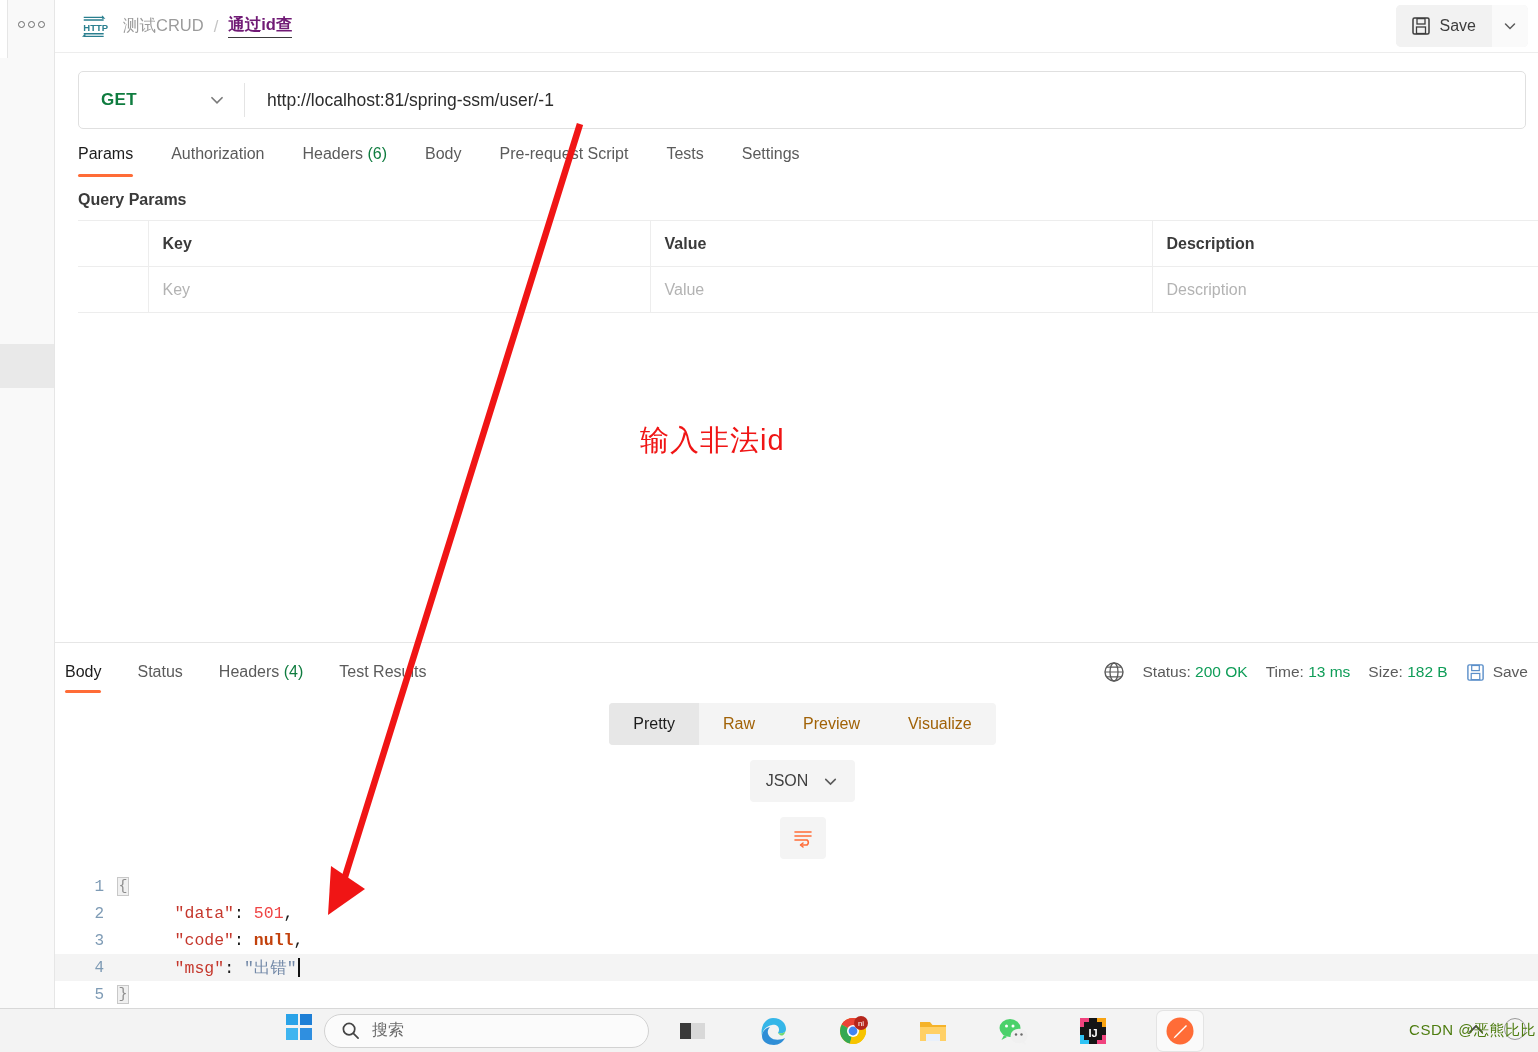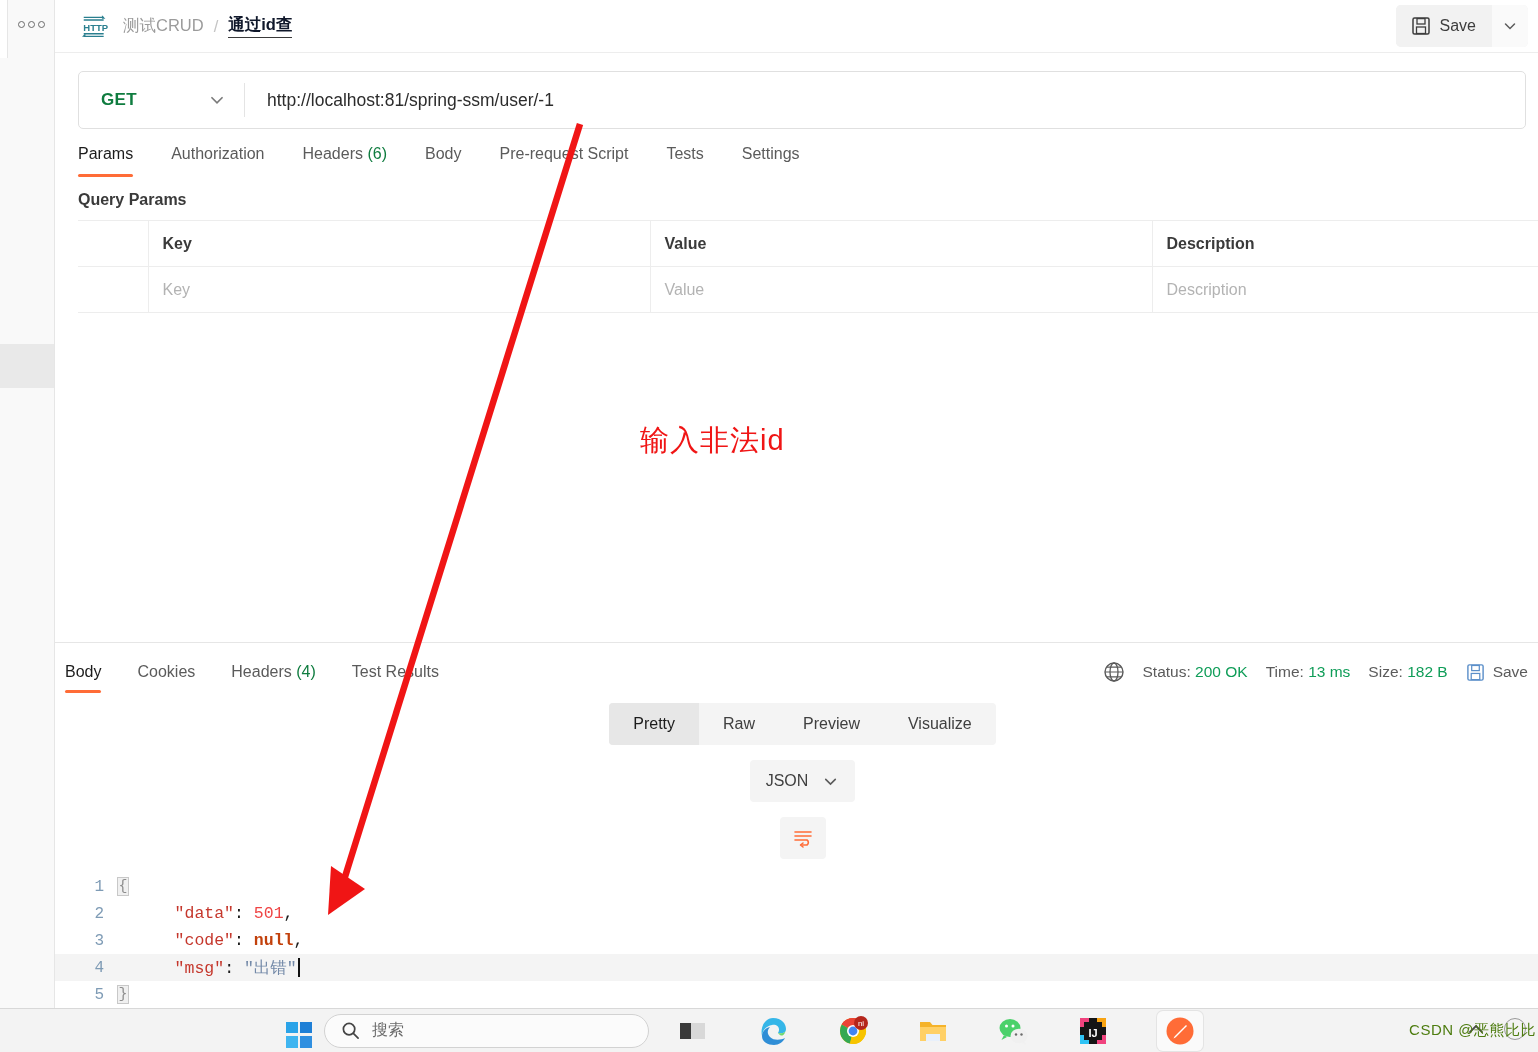--- a/index.html
+++ b/index.html
@@ -43,21 +43,21 @@
   
   .header {
     height:53px; flex:0 0 53px; display:flex; align-items:center;
     padding:0 10px 0 26px; border-bottom:1px solid #ededed; background:#fff;
   }
   .http-icon { width:28px; height:26px; flex:0 0 28px; margin-right:14px; }
   .crumbs { display:flex; align-items:center; gap:10px; font-size:16.5px;justify-content:flex-end; }
   .crumb-parent { color:#9b9b9b; cursor:pointer; }
   .crumb-sep { color:#c4c4c4; }
   .crumb-current {
-    color:#0f172a; font-weight:bold; cursor:pointer;
+    color:#701a75; font-weight:bold; cursor:pointer;
     border-bottom:1.6px solid #3a3a3a; padding-bottom:1px;
   }
   .header-spacer { flex:1 1 auto; }
   .save-group {
     display:flex; align-items:center; background:#f2f2f2; border-radius:5px;
     height:42px; overflow:hidden;
   }
   .save-btn {
     display:flex; align-items:center; gap:9px; height:42px;
     padding:0 16px 0 15px; cursor:pointer; font-size:16px; color:#3d3d3d;
@@ -162,21 +162,21 @@
     display:flex; align-items:center; gap:8px; color:#5b5b5b; cursor:pointer;
   }
 
   
   .pretty-bar {
     display:flex; align-items:center; gap:15px; padding:10px 0 0 12px;flex-direction:column;
   }
   .seg { display:flex; background:#f4f4f4; border-radius:4px; overflow:hidden; height:42px; }
   .seg-item {
     display:flex; align-items:center; padding:0 24px; font-size:16px;
-    color:#404040; cursor:pointer;
+    color:#a16207; cursor:pointer;
   }
   .seg-item.active { background:#e7e7e7; color:#1c1c1c; }
   .json-sel {
     display:flex; align-items:center; gap:14px; background:#f4f4f4;
     border-radius:4px; height:42px; padding:0 16px; font-size:16px;
     color:#3f3f3f; cursor:pointer;
   }
   .wrap-btn {
     width:46px; height:42px; background:#f4f4f4; border-radius:4px;
     display:flex; align-items:center; justify-content:center; cursor:pointer;
@@ -214,21 +214,21 @@
   
   .arrow-svg { position:absolute; left:0; top:0; width:1538px; height:1052px; pointer-events:none; }
 
   
   .taskbar {
     position:absolute; left:0; bottom:0; width:1538px; height:44px;
     background:#f3f3f3; border-top:1px solid #d8d8d8;
     display:flex; align-items:center;
   }
   .tb-center {
-    position:absolute; left:286px; display:flex; align-items:flex-end; gap:12px;
+    position:absolute; left:286px; display:flex; align-items:flex-start; gap:12px;
   }
   .win-logo { width:26px; height:26px; display:grid;
     grid-template-columns:1fr 1fr; grid-template-rows:1fr 1fr; gap:2.5px; cursor:pointer; }
   .win-logo i { display:block; background:#2aa3e8; }
   .win-logo i:nth-child(2){ background:#1e7fd6; }
   .win-logo i:nth-child(3){ background:#3fb5f0; }
   .win-logo i:nth-child(4){ background:#2f8fe0; }
   .tb-search {
     width:325px; height:34px; border:1px solid #d2d2d2; border-radius:18px;
     background:#fbfbfb; display:flex; align-items:center; gap:12px;
@@ -365,21 +365,21 @@
       <div class="annot">输入非法id</div>
     </div>
 
     <div class="resp">
       <div class="resp-head">
         <div class="resp-tabs">
           <div class="stab active">
             <span>Body</span>
           </div>
           <div class="stab">
-            <span>Cookies</span>
+            <span>Status</span>
           </div>
           <div class="stab">
             <span>Headers</span>
             <span class="cnt">(4)</span>
           </div>
           <div class="stab">
             <span>Test Results</span>
           </div>
         </div>
         <div class="resp-meta">

